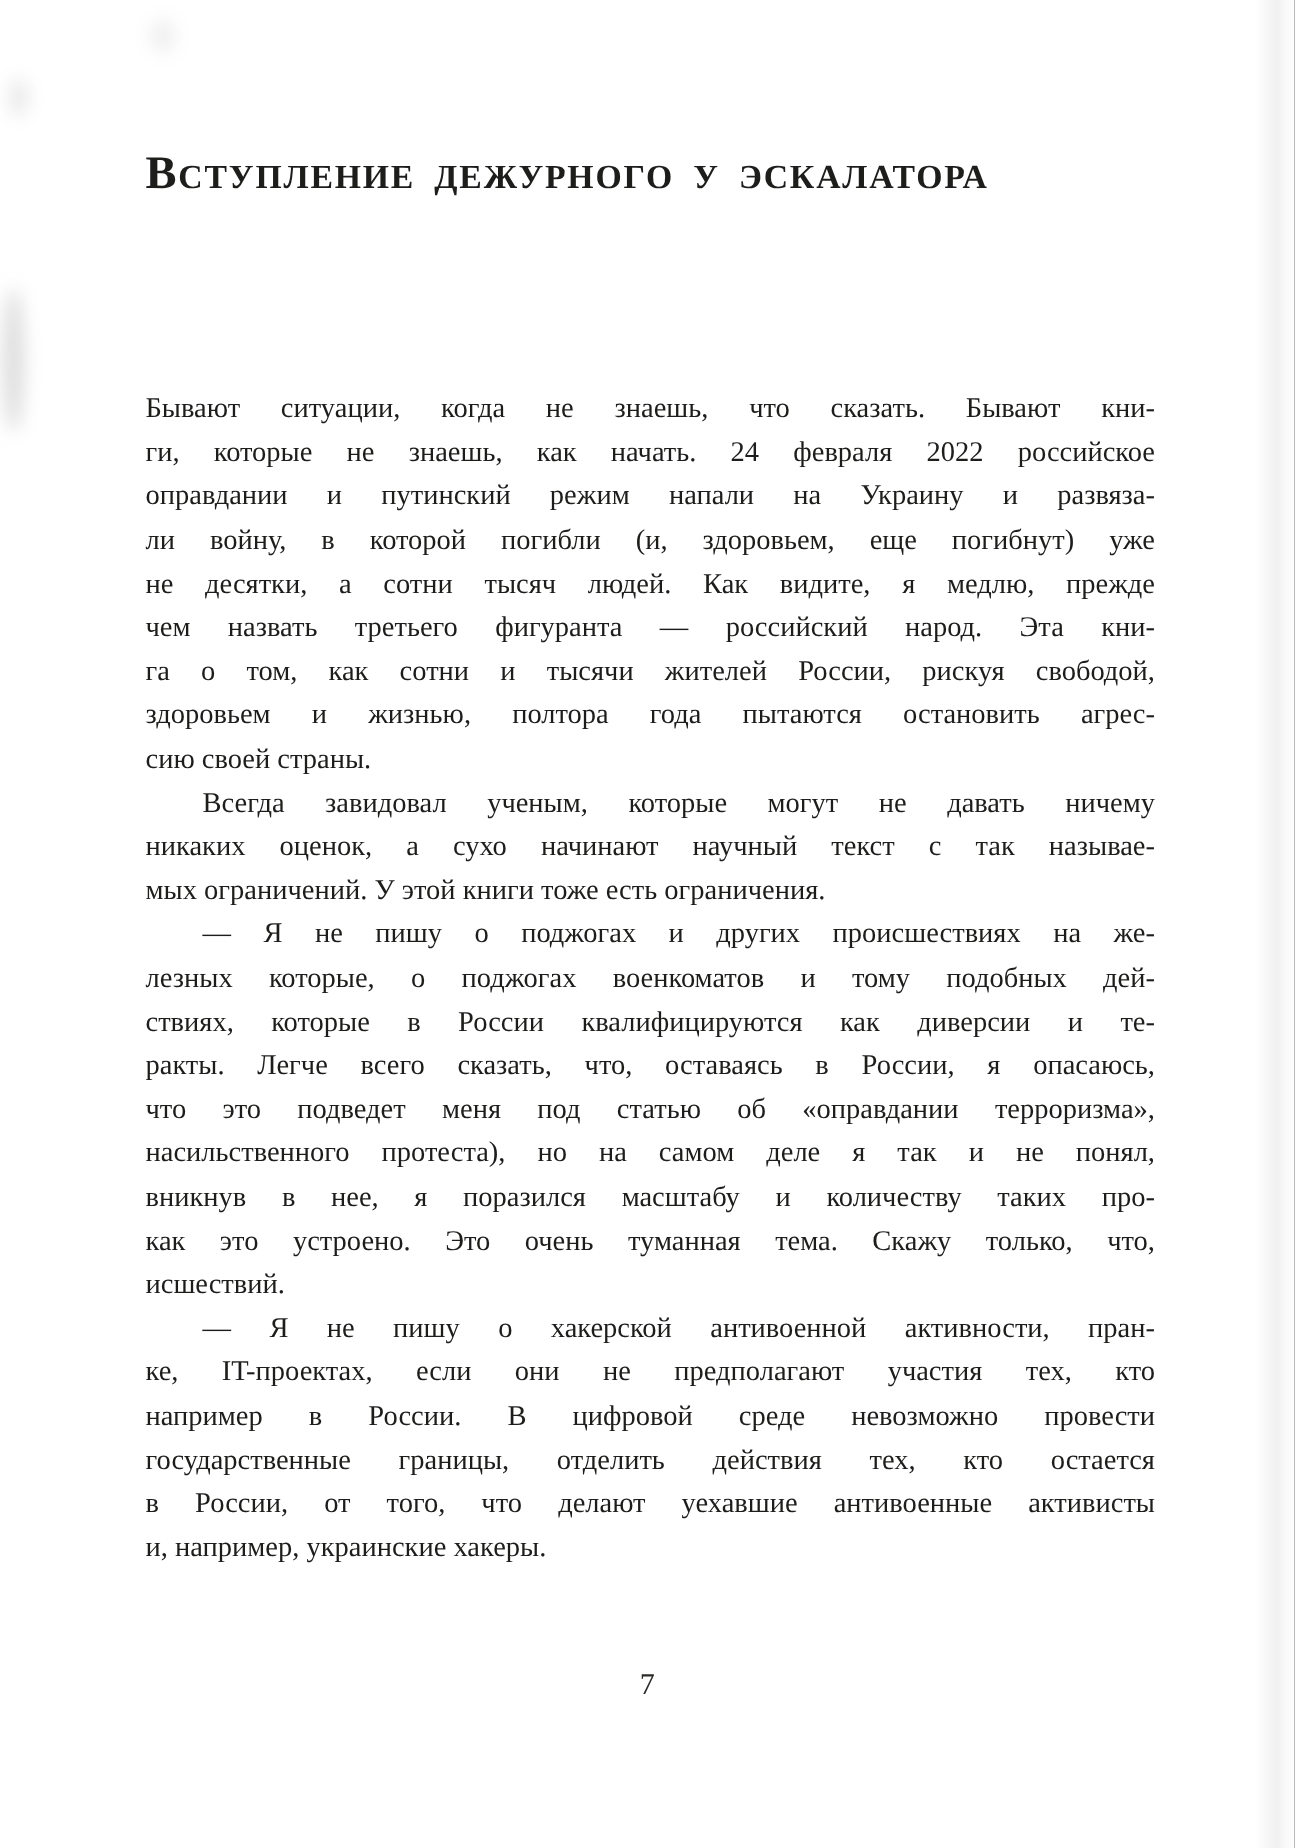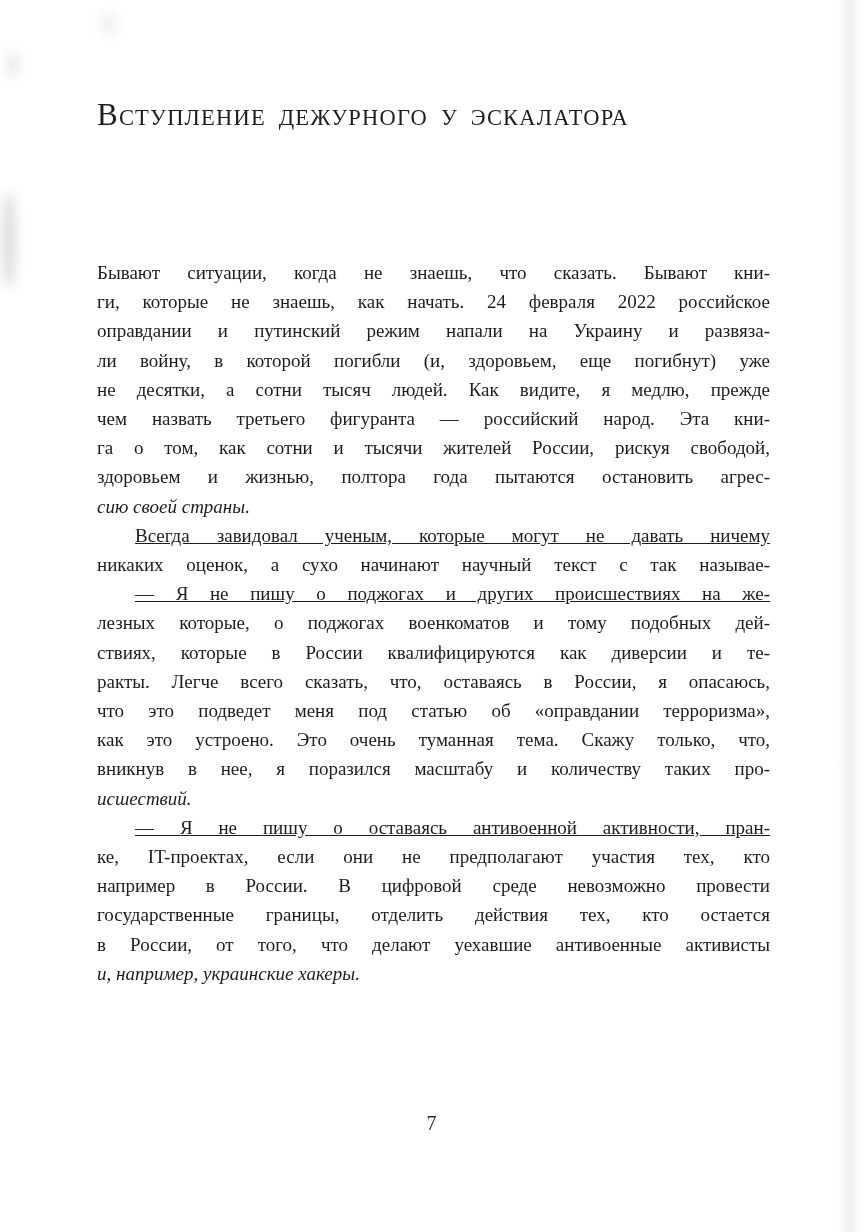--- a/index.html
+++ b/index.html
@@ -25,36 +25,36 @@
   .smudge {
     position: absolute; background: rgba(140,140,140,0.30);
     border-radius: 50%; filter: blur(6px); pointer-events: none;
   }
   .s1 { left: 2px;  top: 192px; width: 14px; height: 96px; }
   .s2 { left: 7px;  top: 52px;  width: 11px; height: 26px; opacity: .7; }
   .s3 { left: 101px; top: 13px; width: 15px; height: 22px; opacity: .5; }
   
   .title {
     position: absolute; left: 97px; top: 82px;
-    font-weight: normal; letter-spacing: 1.2px; word-spacing: 6px;
+    font-weight: bold; letter-spacing: 1.2px; word-spacing: 6px;
     font-size: 22.5px; white-space: nowrap;
   }
   .title .cap { font-size: 31px; }
   
   .text-block {
     position: absolute; left: 97px; top: 258px; width: 673px;
   }
   .line {
     font-size: 19px;
     line-height: 29.2px;
     text-align: justify;
     text-align-last: justify;
   }
-  .line.indent { text-indent: 38px; text-decoration: underline; }
-  .line.last { text-align-last: left; font-style: italic; }
+  .line.indent { text-indent: 38px; }
+  .line.last { text-align-last: left; }
   
   .folio {
     position: absolute; left: 0; top: 1112px; width: 100%;
     text-align: center; font-size: 20px; color: #2a2a28;
   }
 </style>
 </head>
 <body>
 
 <div class="page">
@@ -70,29 +70,31 @@
       <div class="line">ги, которые не знаешь, как начать. 24 февраля 2022 российское</div>
       <div class="line">оправдании и путинский режим напали на Украину и развяза-</div>
       <div class="line">ли войну, в которой погибли (и, здоровьем, еще погибнут) уже</div>
       <div class="line">не десятки, а сотни тысяч людей. Как видите, я медлю, прежде</div>
       <div class="line">чем назвать третьего фигуранта — российский народ. Эта кни-</div>
       <div class="line">га о том, как сотни и тысячи жителей России, рискуя свободой,</div>
       <div class="line">здоровьем и жизнью, полтора года пытаются остановить агрес-</div>
       <div class="line last">сию своей страны.</div>
       <div class="line indent">Всегда завидовал ученым, которые могут не давать ничему</div>
       <div class="line">никаких оценок, а сухо начинают научный текст с так называе-</div>
+      <div class="line last">мых ограничений. У этой книги тоже есть ограничения.</div>
       <div class="line indent">— Я не пишу о поджогах и других происшествиях на же-</div>
       <div class="line">лезных которые, о поджогах военкоматов и тому подобных дей-</div>
       <div class="line">ствиях, которые в России квалифицируются как диверсии и те-</div>
       <div class="line">ракты. Легче всего сказать, что, оставаясь в России, я опасаюсь,</div>
       <div class="line">что это подведет меня под статью об «оправдании терроризма»,</div>
+      <div class="line">насильственного протеста), но на самом деле я так и не понял,</div>
+      <div class="line">вникнув в нее, я поразился масштабу и количеству таких про-</div>
       <div class="line">как это устроено. Это очень туманная тема. Скажу только, что,</div>
-      <div class="line">вникнув в нее, я поразился масштабу и количеству таких про-</div>
       <div class="line last">исшествий.</div>
-      <div class="line indent">— Я не пишу о оставаясь антивоенной активности, пран-</div>
+      <div class="line indent">— Я не пишу о хакерской антивоенной активности, пран-</div>
       <div class="line">ке, IT-проектах, если они не предполагают участия тех, кто</div>
       <div class="line">например в России. В цифровой среде невозможно провести</div>
       <div class="line">государственные границы, отделить действия тех, кто остается</div>
       <div class="line">в России, от того, что делают уехавшие антивоенные активисты</div>
       <div class="line last">и, например, украинские хакеры.</div>
     </div>
 
   <div class="folio">7</div>
 </div>
 

